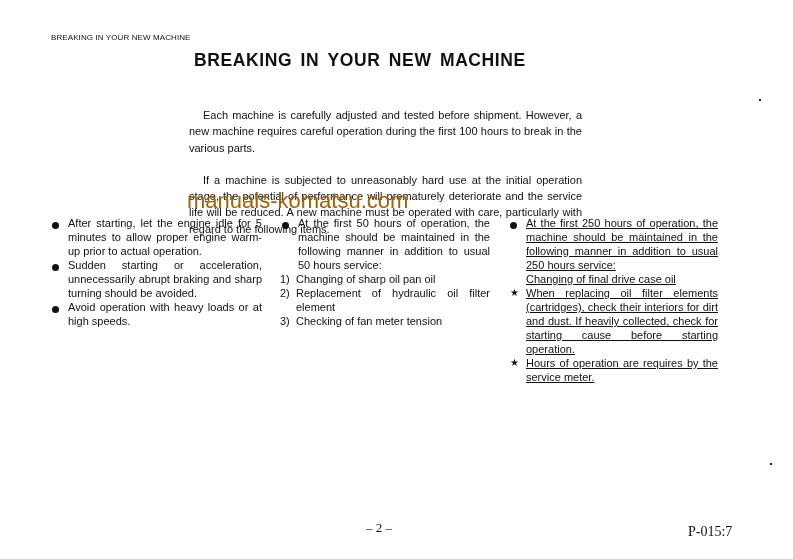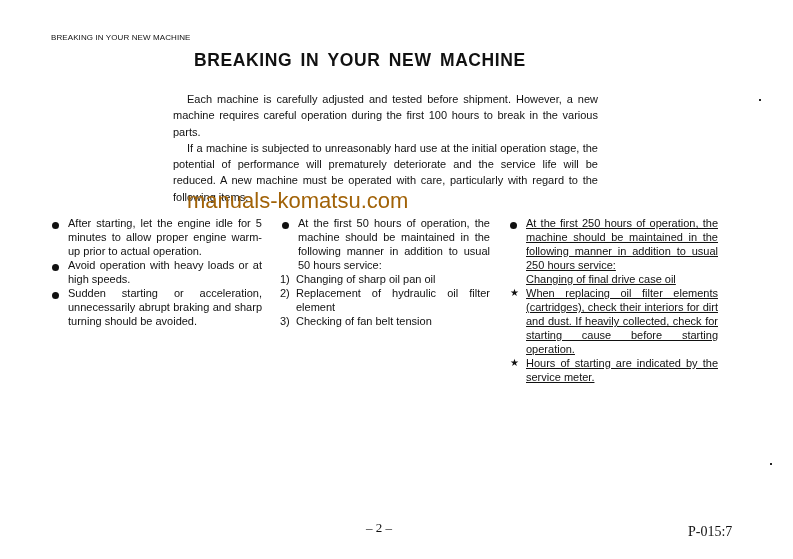--- a/index.html
+++ b/index.html
@@ -1,20 +1,20 @@
 <!DOCTYPE html>
 <html><head>
   <meta charset="utf-8">
   <style>
     html, body { margin: 0; padding: 0; background: #ffffff; }
     body { width: 793px; height: 559px; position: relative; overflow: hidden; font-family: "Liberation Sans", sans-serif; color: #111; }
     .running-head { position: absolute; left: 51px; top: 33px; font-size: 8px; letter-spacing: 0.1px; }
     .title { position: absolute; left: 194px; top: 50px; font-size: 17.5px; font-weight: bold; letter-spacing: 0.6px; word-spacing: 3px; }
     .intro { position: absolute; left: 173px; top: 91px; width: 425px; font-size: 11px; line-height: 16.3px; text-align: justify; }
-    .intro p { margin: 0; text-indent: 14px; }
+    .intro p { margin: 16px; text-indent: 14px; }
     .col { position: absolute; top: 216px; font-size: 11px; line-height: 14px; }
     .col1 { left: 52px; width: 210px; }
     .col2 { left: 282px; width: 208px; }
     .col3 { left: 510px; width: 208px; text-decoration: underline; }
     .item { position: relative; padding-left: 16px; text-align: justify; }
     .item .mark { position: absolute; left: 0; top: 0; width: 14px; }
     .bullet-dot { display: inline-block; width: 7px; height: 7px; background: #111; border-radius: 50%; margin-top: 6px; }
     .star { font-size: 10px; }
     .num-item { position: relative; padding-left: 16px; text-align: justify; }
     .num-item .num { position: absolute; left: 0; top: 0; }
@@ -36,60 +36,60 @@
   <p>If a machine is subjected to unreasonably hard use at the initial operation stage, the potential of performance will prematurely deteriorate and the service life will be reduced. A new machine must be operated with care, particularly with regard to the following items.</p>
 </div>
 
 <div class="col col1">
   <div class="item">
     <span class="mark"><span class="bullet-dot"></span></span>
     <span>After starting, let the engine idle for 5 minutes to allow proper engine warm-up prior to actual operation.</span>
   </div>
   <div class="item">
     <span class="mark"><span class="bullet-dot"></span></span>
-    <span>Avoid operation with heavy loads or at high speeds.</span>
+    <span>Sudden starting or acceleration, unnecessarily abrupt braking and sharp turning should be avoided.</span>
   </div>
   <div class="item">
     <span class="mark"><span class="bullet-dot"></span></span>
-    <span>Sudden starting or acceleration, unnecessarily abrupt braking and sharp turning should be avoided.</span>
+    <span>Avoid operation with heavy loads or at high speeds.</span>
   </div>
 </div>
 
 <div class="col col2">
   <div class="item">
     <span class="mark"><span class="bullet-dot"></span></span>
     <span>At the first 50 hours of operation, the machine should be maintained in the following manner in addition to usual 50 hours service:</span>
   </div>
   <div class="num-item">
     <span class="num">1)</span>
     <span>Changing of sharp oil pan oil</span>
   </div>
   <div class="num-item">
     <span class="num">2)</span>
     <span>Replacement of hydraulic oil filter element</span>
   </div>
   <div class="num-item">
     <span class="num">3)</span>
-    <span>Checking of fan belt tension</span>
+    <span>Checking of fan meter tension</span>
   </div>
 </div>
 
 <div class="col col3">
   <div class="item">
     <span class="mark"><span class="bullet-dot"></span></span>
     <span>At the first 250 hours of operation, the machine should be maintained in the following manner in addition to usual 250 hours service:</span>
   </div>
   <div class="plain-line">Changing of final drive case oil</div>
   <div class="item">
     <span class="mark star">★</span>
     <span>When replacing oil filter elements (cartridges), check their interiors for dirt and dust. If heavily collected, check for starting cause before starting operation.</span>
   </div>
   <div class="item">
     <span class="mark star">★</span>
-    <span>Hours of starting are indicated by the service meter.</span>
+    <span>Hours of operation are requires by the service meter.</span>
   </div>
 </div>
 
 <div class="watermark">manuals-komatsu.com</div>
 
 <div class="page-number">– 2 –</div>
 <div class="doc-code">P-015:7</div>
 
 <div class="speck" style="left:759px;top:99px;"></div>
 <div class="speck" style="left:770px;top:463px;"></div>

